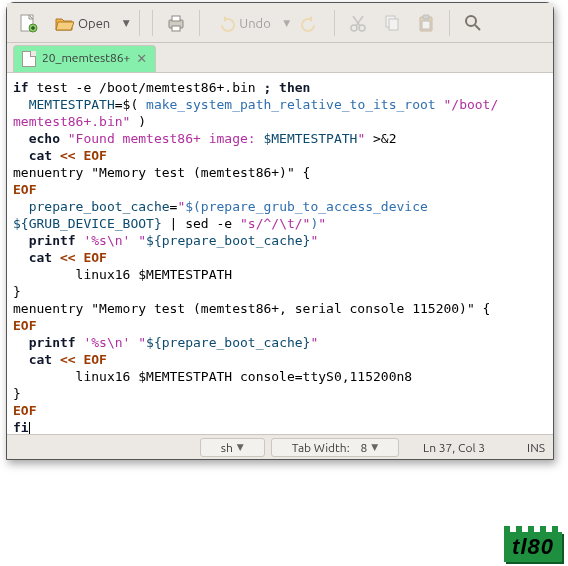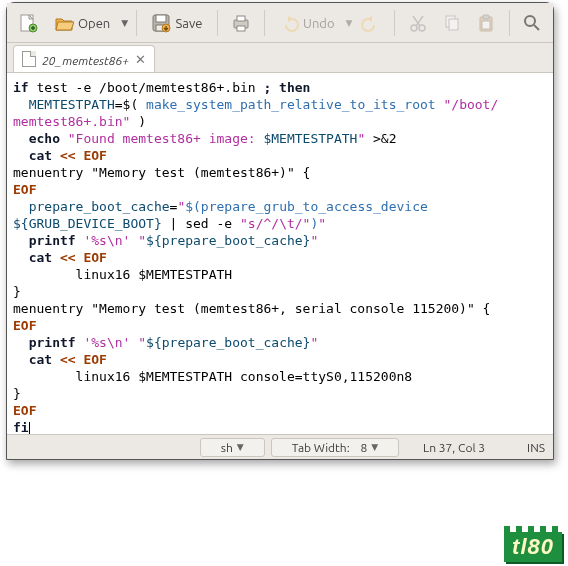--- a/index.html
+++ b/index.html
@@ -15,36 +15,36 @@
   .menubar { height: 24px; background: #403d38; color:#eceae6; display:flex; align-items:center; padding:0 6px; gap:4px; font-size:13px; }
   .menubar span { padding: 2px 6px; border-radius:3px; }
   .toolbar { height: 40px; background: #ece9e5; border-bottom:1px solid #cbc6bf; display:flex; align-items:center; padding:0 6px; gap:4px; }
   .tbtn { display:flex; align-items:center; gap:4px; padding:4px 6px; border:1px solid transparent; border-radius:3px; color:#4a4a4a; }
   .tbtn.icon-only { padding:4px; }
   .tbtn svg, .tbtn .ic { width:20px; height:20px; display:block; }
   .drop { width:10px; font-size:9px; color:#666; text-align:center; }
   .sep { width:1px; height:26px; background:#d0ccc5; margin:0 4px; }
   .disabled { opacity:.45; }
   .tabbar { height:30px; background:#ece9e5; display:flex; align-items:flex-end; padding:0 6px; border-bottom:1px solid #cbc6bf; }
-  .tab { background:#ffffff; border:1px solid #cbc6bf; border-bottom:none; border-radius:4px 4px 0 0; padding:5px 8px; display:flex; align-items:flex-end; gap:6px; font-size:12px; color:#3b3b3b;font-style:italic;}
+  .tab { background:#86efac; border:1px solid #cbc6bf; border-bottom:none; border-radius:4px 4px 0 0; padding:5px 8px; display:flex; align-items:flex-start; gap:6px; font-size:12px; color:#3b3b3b;}
   .tab .doc-ic { width:14px; height:16px; background:#fff; border:1px solid #9d9a93; position:relative; }
   .tab .doc-ic::after{content:"";position:absolute;top:-1px;right:-1px;width:5px;height:5px;background:#ece9e5;border-left:1px solid #9d9a93;border-bottom:1px solid #9d9a93;}
   .tab .close { font-size:13px; color:#777; font-weight:bold; }
   .editor { background:#ffffff; font-family:"DejaVu Sans Mono","Ubuntu Mono",monospace; font-size:13px; line-height:17px; padding:6px 4px 6px 6px; height:362px; overflow:hidden; border-bottom:1px solid #cbc6bf; white-space:pre; position:relative;}
   .kw { color:#0f172a; font-weight:bold; }
   .name { color:#0c4a6e; }
   .str { color:#b22fa0; }
   .fn { color:#2f6fb0; }
   .op { color:#9c3a00; font-weight:bold;}
   .eof { color:#9c3a00; font-weight:bold; }
   .cursor { border-left:1px solid #000; display:inline-block; height:14px; vertical-align:middle; }
   .statusbar { height:24px; background:#ece9e5; display:flex; align-items:center; justify-content:flex-end; gap:6px; padding:0 8px; font-size:12px; color:#3b3b3b;}
   .statusbar .cell { border:1px solid #cbc6bf; padding:2px 20px; background:#f3f1ee; border-radius:3px; display:flex; align-items:center; gap:4px;}
   .statusbar .dd { font-size:9px; color:#666; }
-  .watermark { position:absolute; bottom:4px; right:6px; font-family:sans-serif; font-weight:900; font-style:italic; font-size:22px; background:#1d8f3e; color:#fef9c3; padding:2px 8px; letter-spacing:1px; box-shadow:2px 2px 0 #0d5a24;}
+  .watermark { position:absolute; bottom:4px; right:6px; font-family:sans-serif; font-weight:900; font-style:italic; font-size:22px; background:#1d8f3e; color:#000000; padding:2px 8px; letter-spacing:1px; box-shadow:2px 2px 0 #0d5a24;}
   .watermark::before{content:"";position:absolute;top:-6px;left:0;right:0;height:6px;background:repeating-linear-gradient(90deg,#1d8f3e 0 6px,transparent 6px 12px);}
 </style>
 </head>
 <body>
 
 <div class="window">
 
 
   <div class="toolbar">
     <div class="tbtn icon-only">
@@ -58,30 +58,20 @@
     </div>
     <div class="tbtn">
       <svg class="ic" viewBox="0 0 20 20">
           <path d="M2 6 h6 l2 2 h8 v9 H2 z" fill="#f2b14a" stroke="#b07b24"></path>
           <path d="M4 9 h16 l-3 8 H2 z" fill="#f6cd7d" stroke="#b07b24"></path>
         </svg>
       <span>Open</span>
     </div>
     <div class="drop">▼</div>
     <div class="sep"></div>
-    <div class="tbtn">
-      <svg class="ic" viewBox="0 0 20 20">
-          <rect x="2" y="2" width="16" height="16" rx="2" fill="#b9b5ad" stroke="#7f7b73"></rect>
-          <rect x="5" y="2" width="10" height="7" fill="#fff" stroke="#7f7b73"></rect>
-          <rect x="5" y="12" width="10" height="6" fill="#eeece7" stroke="#7f7b73"></rect>
-          <circle cx="15" cy="15" r="4" fill="#f2b14a" stroke="#b07b24"></circle>
-          <path d="M15 13 v4 M13 15 l2 2 l2 -2" fill="none" stroke="#6a4812" stroke-width="1.3"></path>
-        </svg>
-      <span>Save</span>
-    </div>
     <div class="sep"></div>
     <div class="tbtn icon-only">
       <svg class="ic" viewBox="0 0 20 20">
           <rect x="3" y="7" width="14" height="8" rx="1" fill="#cfccc5" stroke="#8b8880"></rect>
           <rect x="6" y="3" width="8" height="5" fill="#fff" stroke="#8b8880"></rect>
           <rect x="6" y="13" width="8" height="5" fill="#fff" stroke="#8b8880"></rect>
         </svg>
     </div>
     <div class="sep"></div>
     <div class="tbtn disabled">

